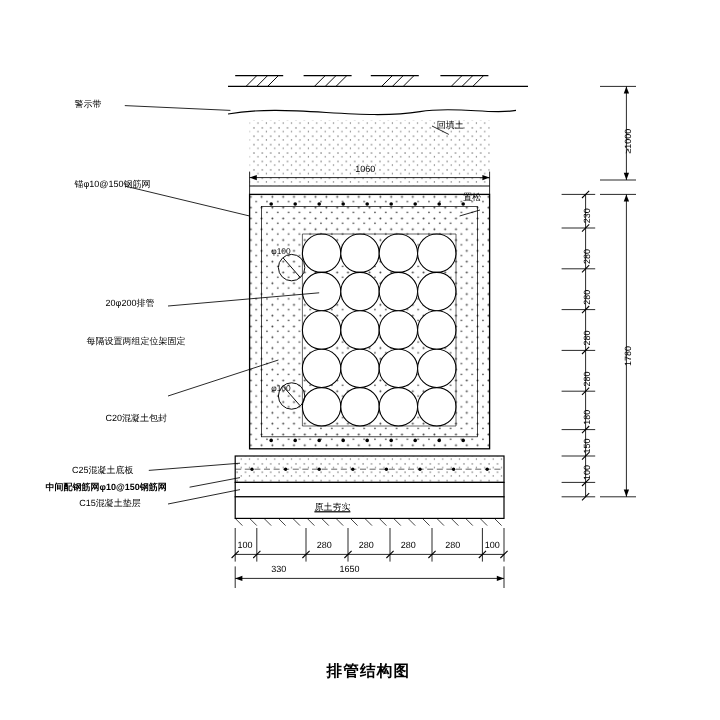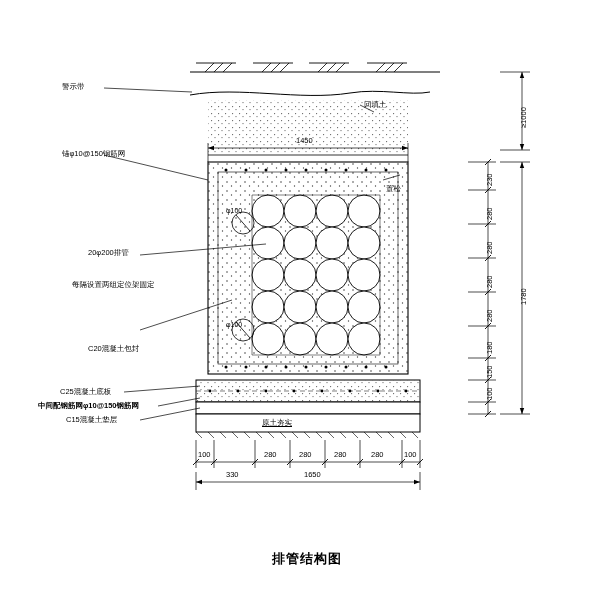--- a/index.html
+++ b/index.html
@@ -264,36 +264,36 @@
   <div class="lbl" style="left:88px; top:344px;">C20混凝土包封</div>
 
   <div class="lbl" style="left:60px; top:387px;text-align:center;">C25混凝土底板</div>
 
   <div class="lbl" style="left:38px; top:401px;font-weight:bold;">中间配钢筋网φ10@150钢筋网</div>
 
   <div class="lbl" style="left:66px; top:415px;">C15混凝土垫层</div>
 
   <div class="lbl" style="left:262px; top:418px;text-decoration:underline;">原土夯实</div>
 
-  <div class="lbl" style="left:386px; top:184px;">置松</div>
+  <div class="lbl" style="left:386px; top:160px;">置松</div>
 
   <div class="lbl sm" style="left:226px; top:206px;">φ100</div>
 
   <div class="lbl sm" style="left:226px; top:320px;">φ100</div>
 
-  <div class="lbl" style="left:296px; top:136px;">1450</div>
+  <div class="lbl" style="left:296px; top:136px;">1060</div>
 
   <div class="lbl" style="left:198px; top:450px;">100</div>
   <div class="lbl" style="left:226px; top:470px;">330</div>
   <div class="lbl" style="left:264px; top:450px;">280</div>
   <div class="lbl" style="left:299px; top:450px;">280</div>
   <div class="lbl" style="left:334px; top:450px;">280</div>
   <div class="lbl" style="left:371px; top:450px;">280</div>
   <div class="lbl" style="left:404px; top:450px;">100</div>
-  <div class="lbl" style="left:304px; top:470px;">1650</div>
+  <div class="lbl" style="left:283px; top:470px;">1650</div>
 
   <div class="lbl rot" style="left:485px; top:186px;">230</div>
   <div class="lbl rot" style="left:485px; top:220px;">280</div>
   <div class="lbl rot" style="left:485px; top:254px;">280</div>
   <div class="lbl rot" style="left:485px; top:288px;">280</div>
   <div class="lbl rot" style="left:485px; top:322px;">280</div>
   <div class="lbl rot" style="left:485px; top:354px;">180</div>
   <div class="lbl rot" style="left:485px; top:378px;">150</div>
   <div class="lbl rot" style="left:485px; top:400px;">100</div>
 

